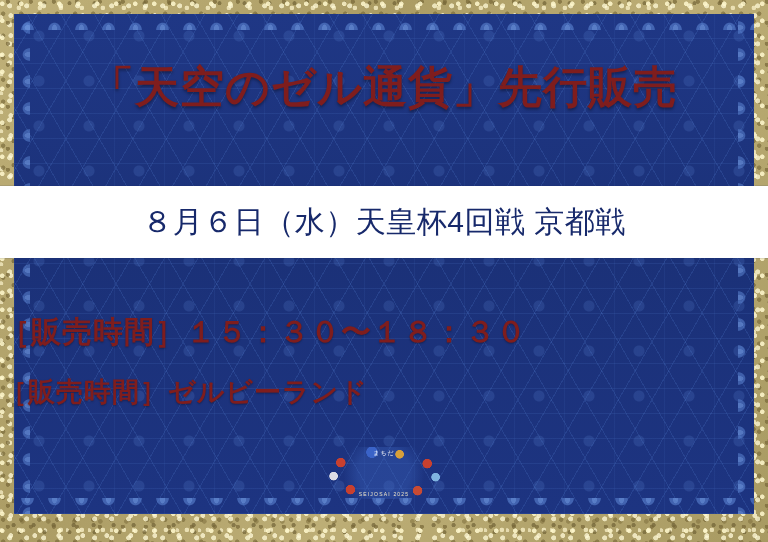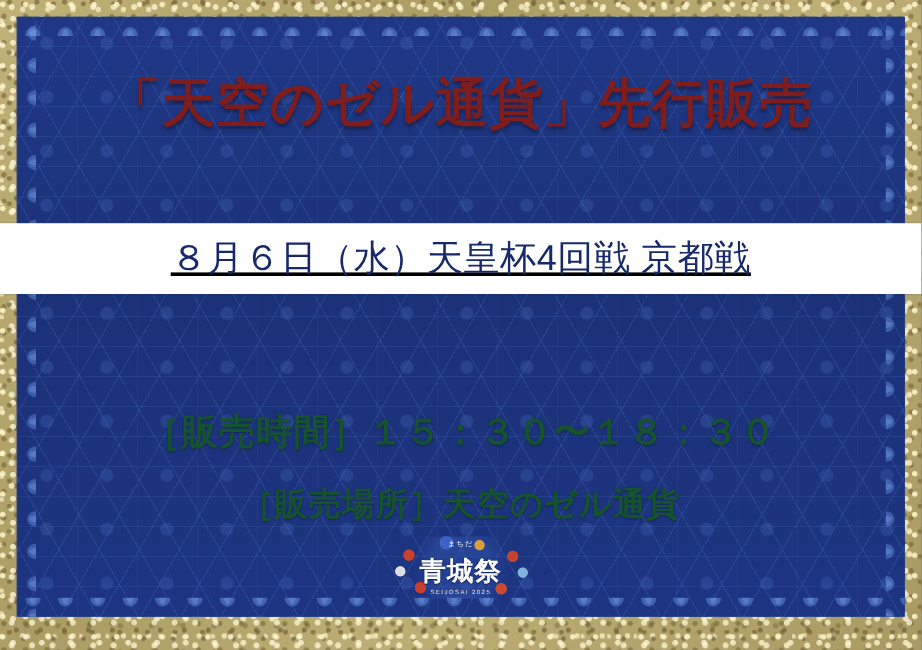--- a/index.html
+++ b/index.html
@@ -91,41 +91,38 @@
     font-size:44px;
     font-weight:bold;
     letter-spacing:1px;
     line-height:1.15;
     white-space:nowrap;
     text-shadow:0 2px 3px rgba(0,0,0,.35);
   }
 
   
   .white-band{
-    position:absolute;left:0;right:0;top:186px;height:59px;
+    position:absolute;left:0;right:0;top:186px;height:72px;
     background:#ffffff;
     display:flex;align-items:center;justify-content:center;
     box-shadow:0 -1px 0 rgba(20,40,100,.10),0 1px 0 rgba(20,40,100,.10);
-    text-decoration:underline;
   }
   .white-band-text{
     color:#17296b;
     font-size:30px;
     letter-spacing:.5px;
     white-space:nowrap;
   }
 
   .detail-line{
     position:absolute;left:0;right:0;
-    text-align:center;
-    color:#14532d;
+    color:#7f1d1d;
     white-space:nowrap;
     font-weight:bold;
     text-shadow:0 1px 2px rgba(0,0,0,.30);
-    margin-top:28px;
   }
   .detail-time{top:312px;font-size:30px;letter-spacing:1px;}
   .detail-place{top:374px;font-size:27px;letter-spacing:1px;}
 
   
   .logo{
     position:absolute;left:50%;top:447px;
     transform:translateX(-50%);
     width:120px;height:52px;
   }
@@ -178,22 +175,21 @@
   </div>
 
   <div class="headline">「天空のゼル通貨」先行販売</div>
 
   <div class="white-band">
     <div class="white-band-text">８月６日（水）天皇杯4回戦 京都戦</div>
   </div>
 
   <div class="detail-line detail-time">［販売時間］１５：３０〜１８：３０</div>
 
-  <div class="detail-line detail-place">［販売場所］天空のゼル通貨</div>
+  <div class="detail-line detail-place">［販売時間］ゼルビーランド</div>
 
   <div class="logo">
     <div class="logo-burst"></div>
     <div class="logo-mini">まちだ</div>
-    <div class="logo-main">青城祭</div>
     <div class="logo-sub">SEIJOSAI 2025</div>
   </div>
 
 </div>
 
 </body></html>

